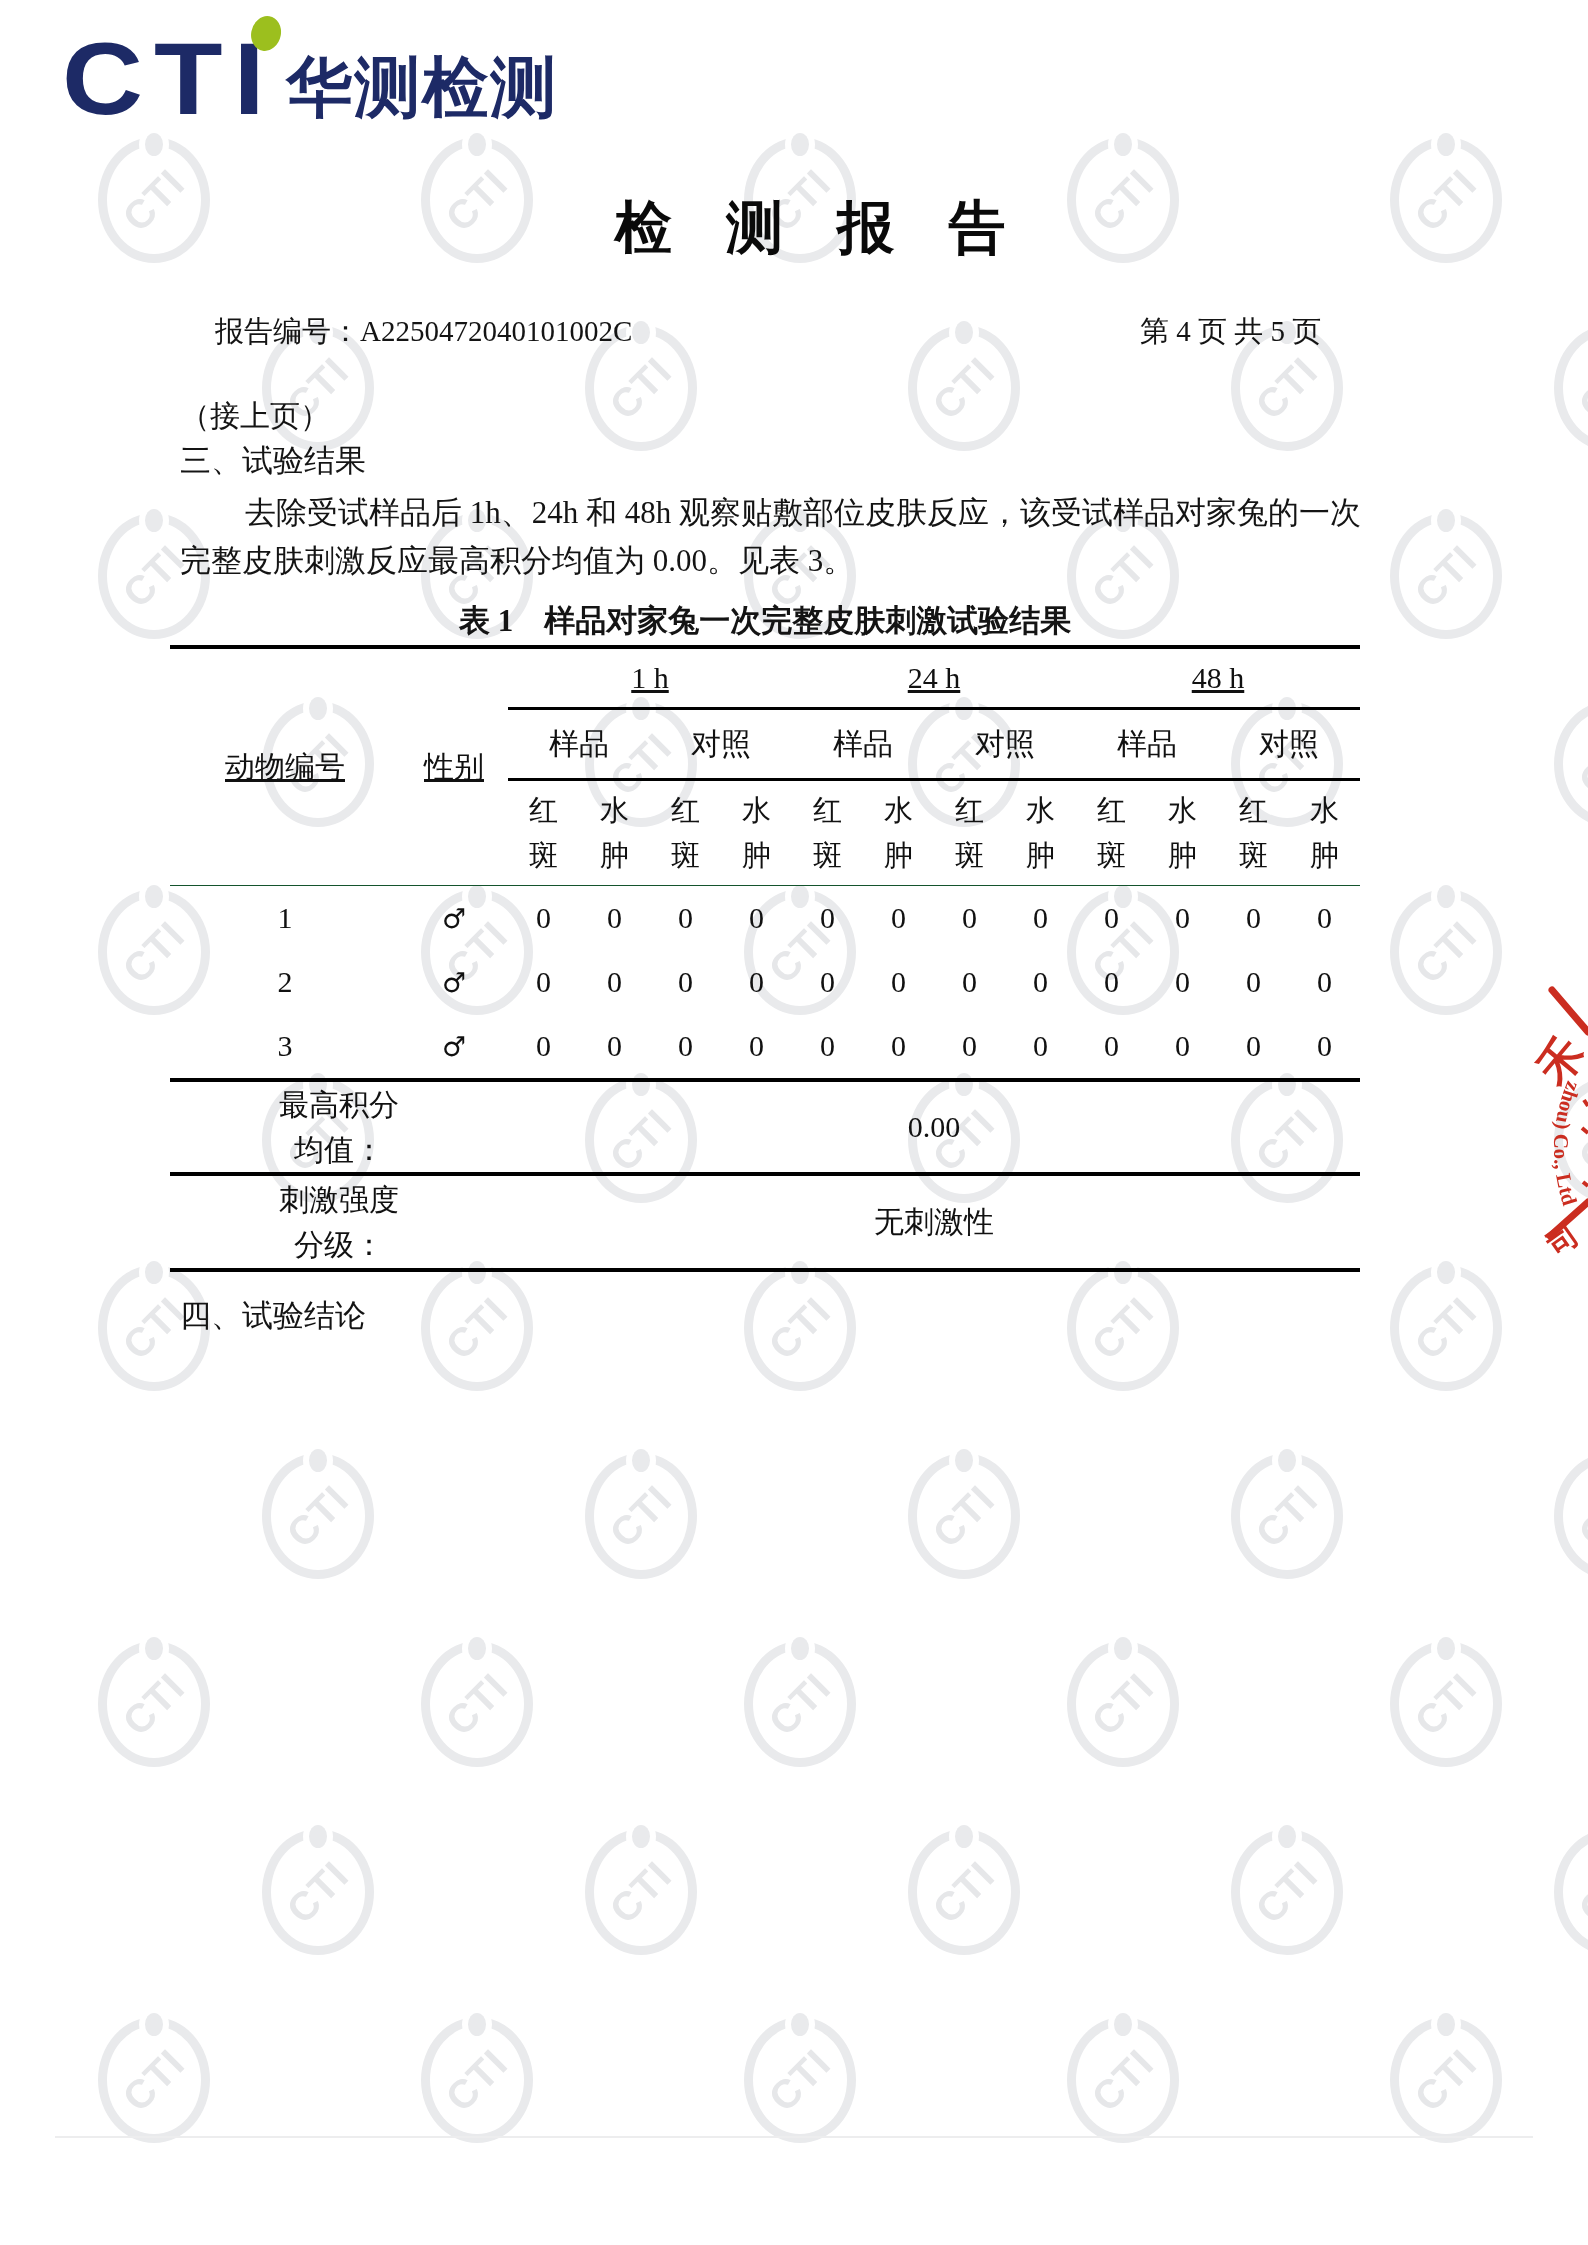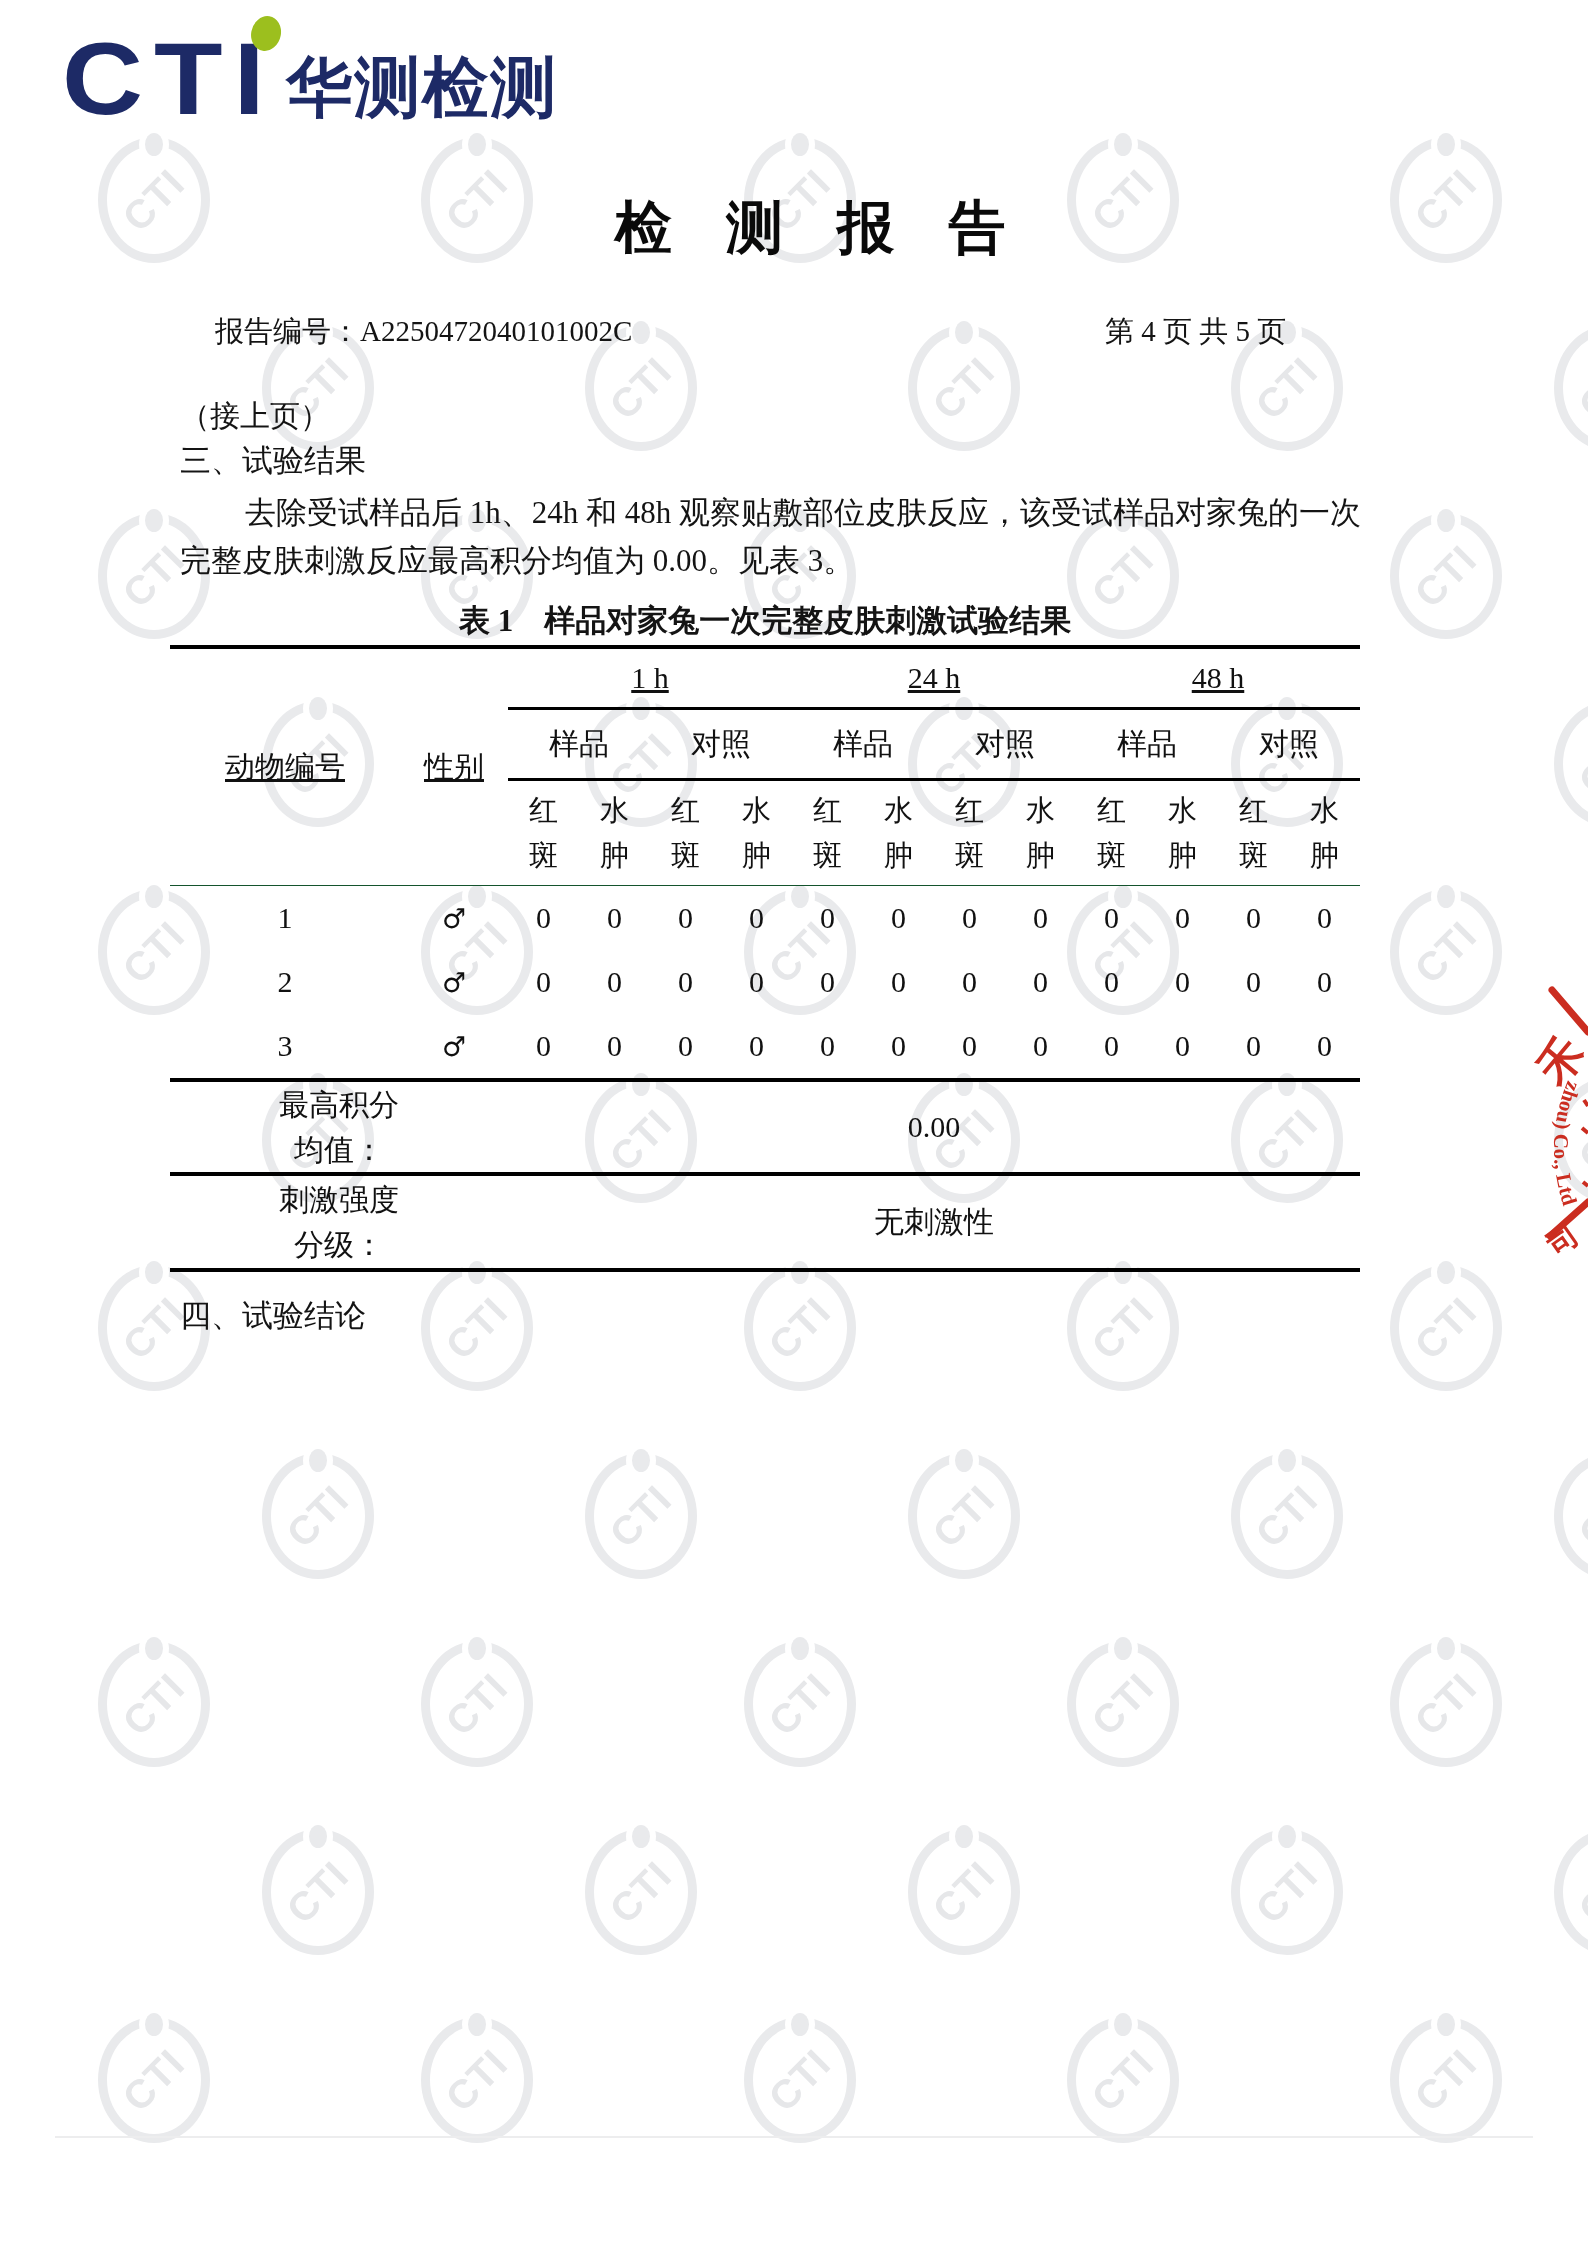--- a/index.html
+++ b/index.html
@@ -42,21 +42,21 @@
     font-weight:900; font-size:66px; line-height:1; letter-spacing:2px; color:#1d2a66;
     padding-bottom:2px;
   }
   .doc-title {
     position:absolute; left:0; top:190px; width:100%; text-align:center;
     font-size:57px; font-weight:bold; letter-spacing:20px; color:#0a0a0a;
     text-indent:52px;
   }
   .meta-label, .meta-no { font-size:29px; }
   .report-line { position:absolute; left:215px; top:312px; }
-  .page-info { position:absolute; left:1105px; top:312px; font-size:29px; }
+  .page-info { position:absolute; left:1140px; top:312px; font-size:29px; }
   .continued { position:absolute; left:180px; top:396px; font-size:30px; }
   .s3-title { position:absolute; left:180px; top:440px; font-size:31px; }
   .s3-l1 { position:absolute; left:245px; top:492px; font-size:31px; white-space:nowrap; }
   .s3-l2 { position:absolute; left:180px; top:540px; font-size:31px; white-space:nowrap; }
   .tbl-caption {
     position:absolute; left:170px; top:600px; width:1190px;
     text-align:center; font-size:31px;font-weight:bold;
   }
   
   .tbl {

